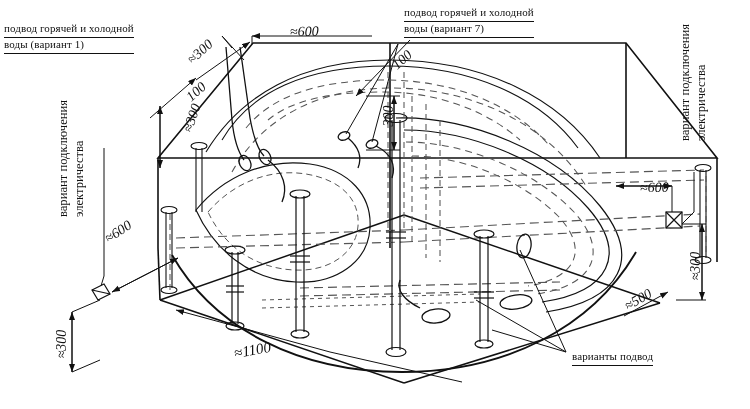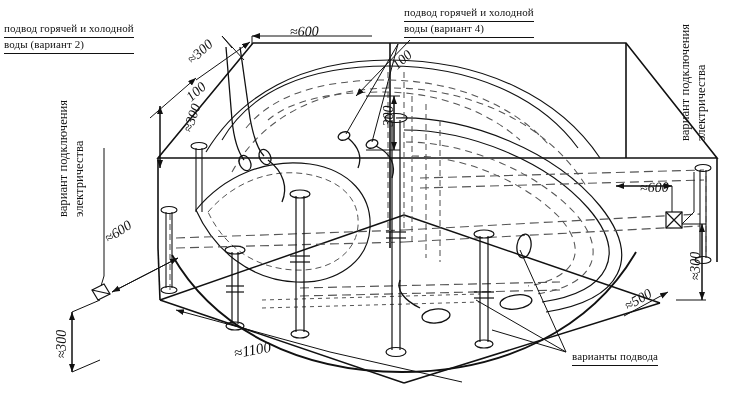--- a/index.html
+++ b/index.html
@@ -286,30 +286,30 @@
       <path d="M92,290 L110,294"></path>
     </g>
     <g stroke="#111" stroke-width="1.2" fill="#fff">
       <rect x="666" y="212" width="16" height="16"></rect>
       <path d="M666,212 L682,228 M682,212 L666,228"></path>
     </g>
   </svg>
 
   <div class="lbl callout ul-both" style="left:4px;top:22px;">
     <span class="ln ln1">подвод горячей и холодной</span>
-    <span class="ln ln2">воды (вариант 2)</span>
+    <span class="ln ln2">воды (вариант 1)</span>
   </div>
 
   <div class="lbl callout ul-both" style="left:404px;top:6px;">
     <span class="ln ln1">подвод горячей и холодной</span>
-    <span class="ln ln2">воды (вариант 4)</span>
+    <span class="ln ln2">воды (вариант 7)</span>
   </div>
 
   <div class="lbl callout ul-first" style="left:572px;top:350px;">
-    <span class="ln ln1">варианты подвода</span>
+    <span class="ln ln1">варианты подвод</span>
   </div>
 
   <div class="vert-wrap" style="left:56px;top:100px;">
     <span class="vert">вариант подключения</span>
     <span class="vert">электричества</span>
   </div>
 
   <div class="vert-wrap" style="left:678px;top:24px;">
     <span class="vert">вариант подключения</span>
     <span class="vert">электричества</span>

